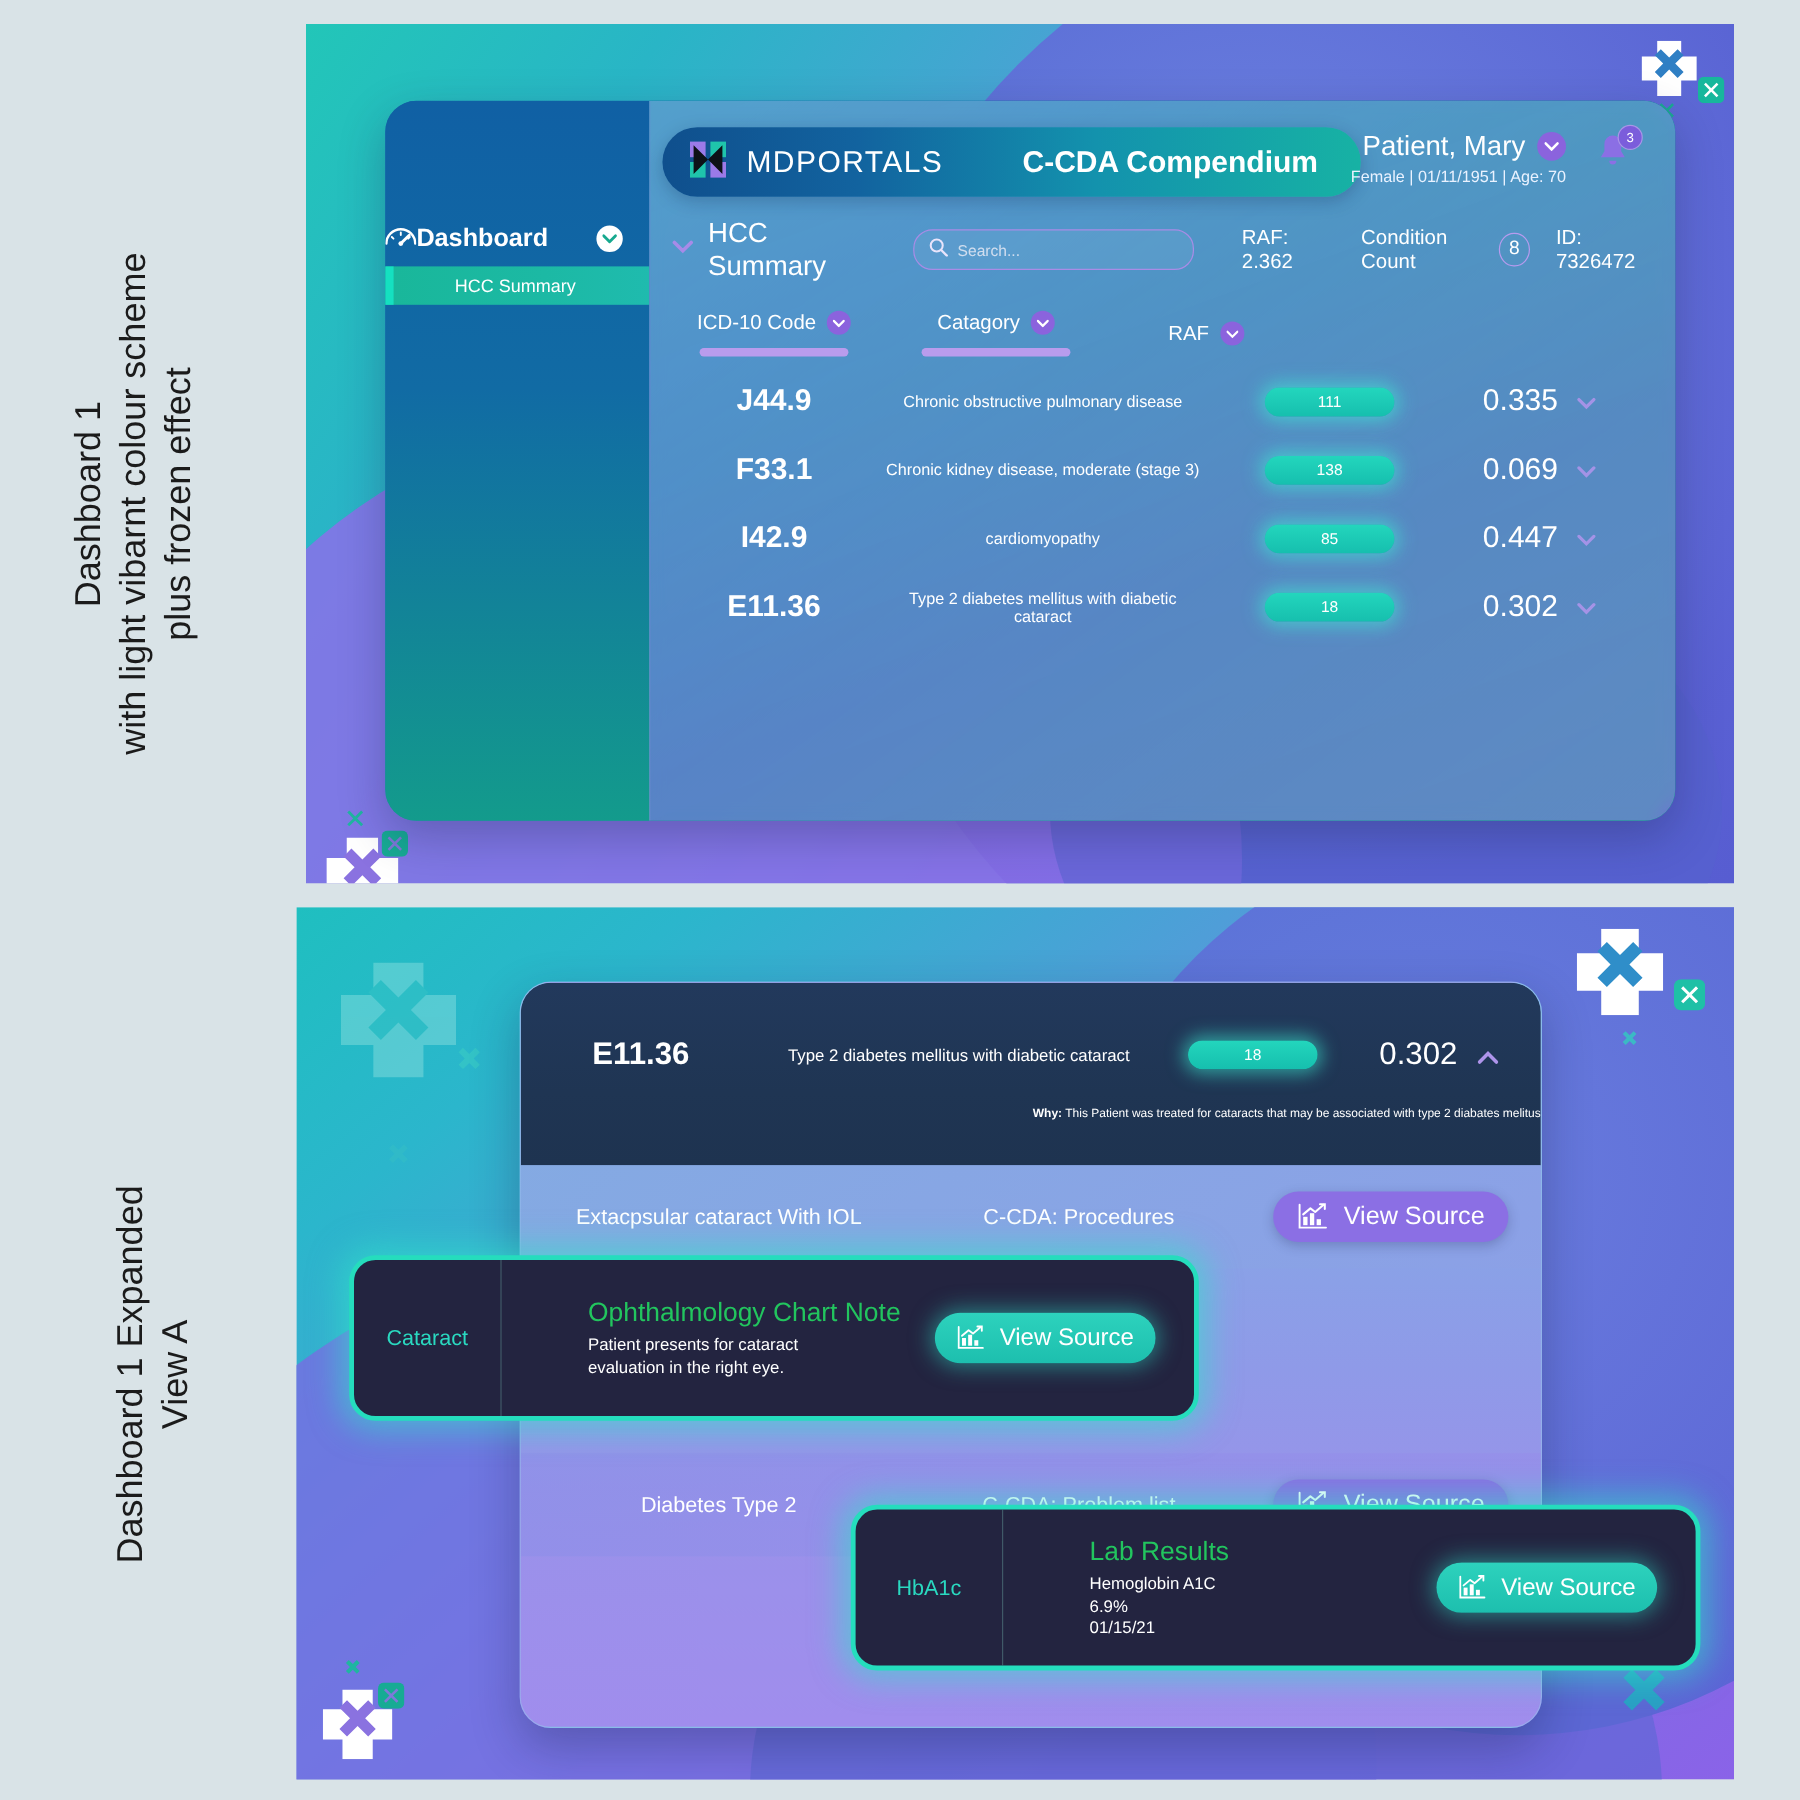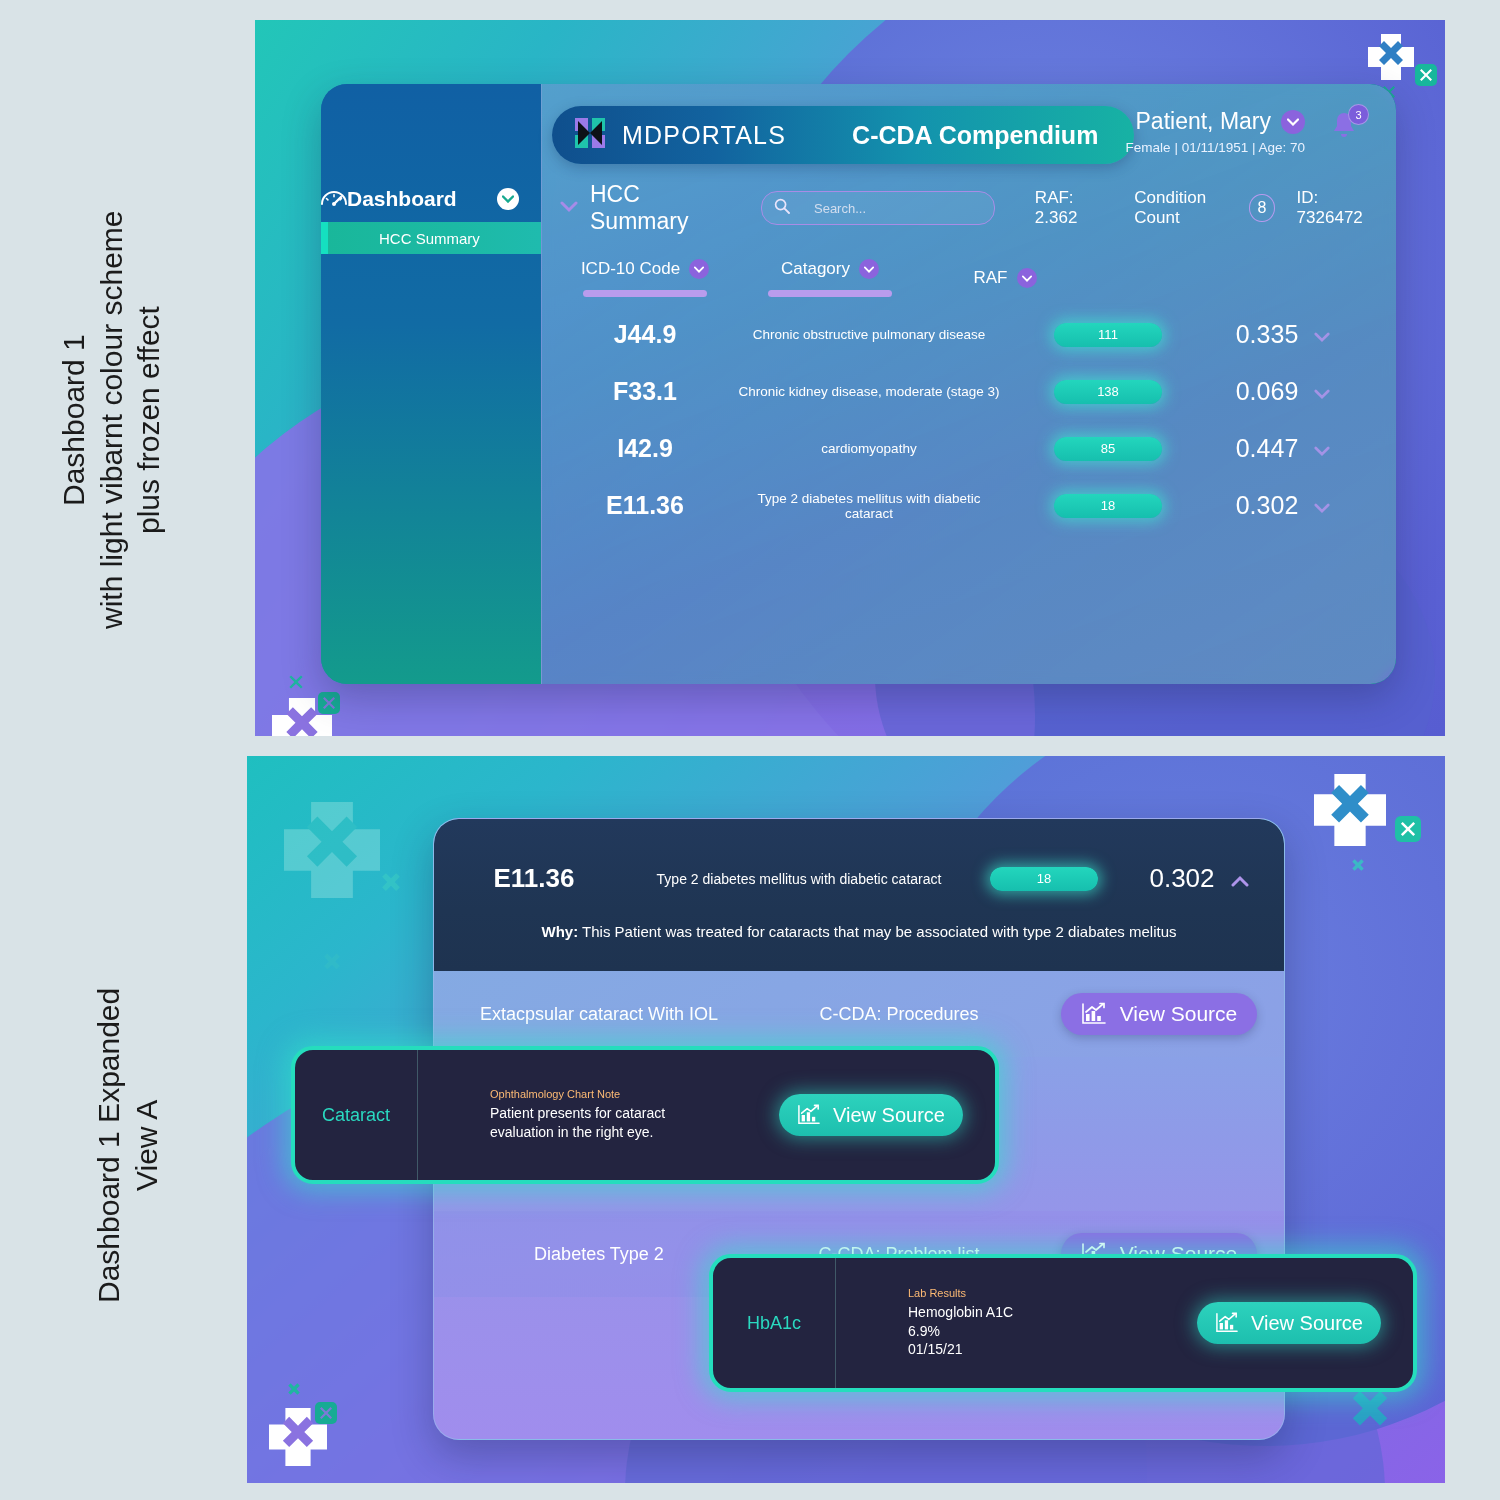--- a/index.html
+++ b/index.html
@@ -133,21 +133,21 @@
     background:#7b5ddb;color:#fff;font-size:11px;display:flex;align-items:center;justify-content:center;
     border:1px solid rgba(255,255,255,.35);
   }
 
   
   #subhead{position:absolute;left:18px;top:104px;width:820px;height:40px;display:flex;align-items:center;}
   #hcc-caret{margin-right:12px;}
   #hcc-title{color:#fff;font-size:23px;}
   #search-box{
     margin-left:30px;width:228px;height:32px;border-radius:16px;
-    border:1.6px solid #a98ce6;display:flex;align-items:center;gap:24px;padding:0 12px;
+    border:1.6px solid #a98ce6;display:flex;align-items:center;gap:8px;padding:0 12px;
     background:rgba(255,255,255,.06);
   }
   #search-input{color:#e6e9f5;font-size:13px;opacity:.85;}
   #stats{margin-left:40px;display:flex;align-items:center;gap:22px;color:#fff;font-size:17px;}
   #cond-count-circle{
     width:26px;height:26px;border-radius:50%;border:1.8px solid #b79bee;
     display:flex;align-items:center;justify-content:center;font-size:16px;margin-left:6px;
   }
   .stat-inline{display:flex;align-items:center;}
 
@@ -189,21 +189,21 @@
     position:absolute;left:0;top:0;width:100%;height:152px;
     background:linear-gradient(180deg,#22395c 0%,#1f3553 60%,#1e3350 100%);
     border-radius:24px 24px 0 0;
   }
   #exp-row{position:absolute;left:0;top:44px;width:100%;display:flex;align-items:center;}
   #exp-code{width:200px;text-align:center;color:#fff;font-size:26px;font-weight:bold;}
   #exp-cond{width:330px;text-align:center;color:#fff;font-size:14px;}
   #exp-chip-wrap{width:160px;display:flex;justify-content:center;}
   #exp-raf{width:150px;display:flex;align-items:center;justify-content:center;gap:16px;color:#fff;font-size:26px;}
   #exp-why{
-    position:absolute;left:0;top:104px;width:100%;text-align:center;color:#fff;font-size:15px;
+    position:absolute;left:0;top:104px;width:100%;text-align:right;color:#fff;font-size:10px;
   }
   #exp-why b{font-weight:bold;}
 
   .ev-row{
     position:absolute;left:0;width:100%;height:86px;display:flex;align-items:center;
   }
   #ev-row-1{top:152px;background:linear-gradient(90deg,rgba(132,170,226,.85),rgba(140,160,230,.8));}
   #ev-row-2{top:392px;background:linear-gradient(90deg,rgba(140,143,232,.55),rgba(150,140,234,.5));}
   .ev-name{width:330px;text-align:center;color:#fff;font-size:18px;}
   .ev-src{width:270px;text-align:center;color:#fff;font-size:18px;}
@@ -224,21 +224,21 @@
     overflow:hidden;
   }
   #card-cataract{left:44px;top:290px;width:700px;height:130px;}
   #card-hba1c{left:462px;top:498px;width:700px;height:130px;}
   .dc-left{
     width:122px;height:100%;display:flex;align-items:center;justify-content:center;
     border-right:1.5px solid rgba(120,190,180,.35);
     color:#2ad9c0;font-size:18px;
   }
   .dc-body{flex:1;padding-left:72px;display:flex;flex-direction:column;justify-content:center;}
-  .dc-title{color:#fdba74;font-size:11px;margin-bottom:4px;}
+  .dc-title{color:#22c55e;font-size:22px;margin-bottom:4px;}
   .dc-text{color:#fff;font-size:14px;line-height:1.35;}
   .dc-btn-wrap{padding-right:32px;}
   .btn-teal{
     width:184px;height:42px;border-radius:21px;
     background:linear-gradient(180deg,#2dd2bd,#1dbfae);
     display:flex;align-items:center;justify-content:center;gap:12px;
     color:#fff;font-size:20px;box-shadow:0 0 18px 3px rgba(45,220,195,.5);
   }
 
   .icon-chart{display:block;}

